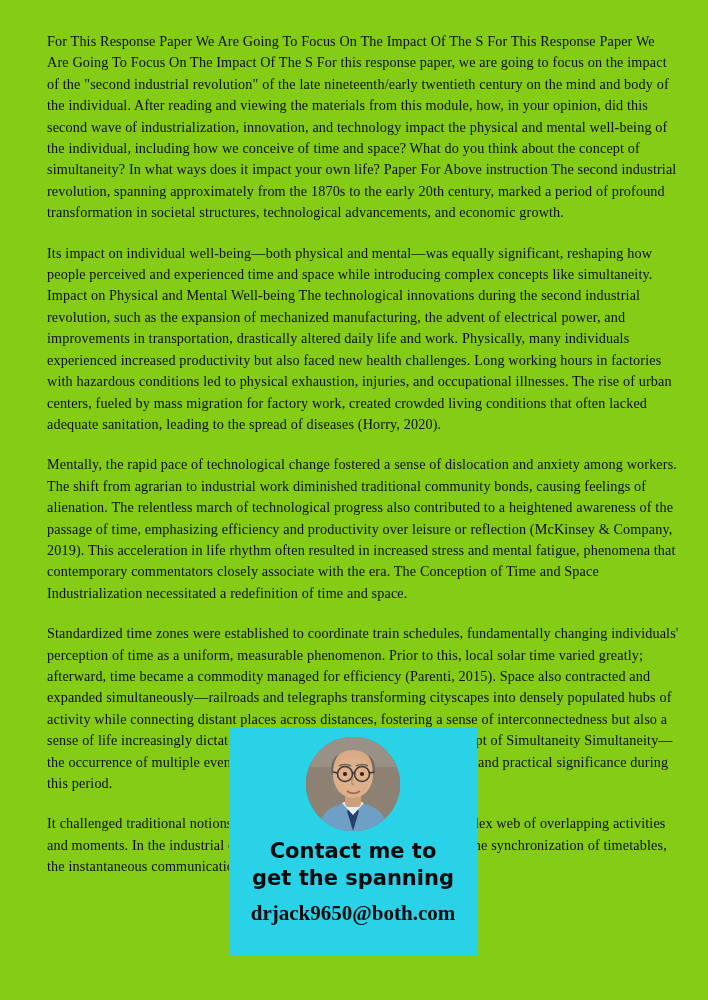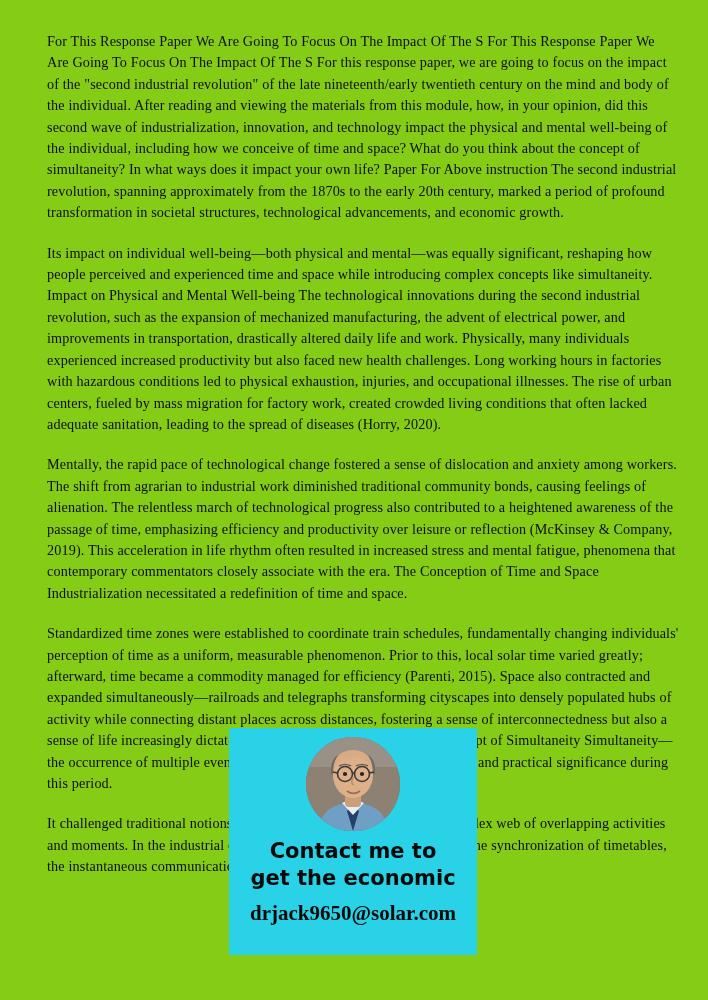--- a/index.html
+++ b/index.html
@@ -143,17 +143,17 @@
 
         <path d="M33 29 C36 27 42 27 45 29" stroke="#6b6259" stroke-width="1.6" fill="none"></path>
         <path d="M50 29 C53 27 59 27 62 29" stroke="#6b6259" stroke-width="1.6" fill="none"></path>
 
         <path d="M47 40 C45 45 45 47 48 48" stroke="#b98e68" stroke-width="1.5" fill="none"></path>
 
         <path d="M41 54 C45 57 50 57 54 54" stroke="#9d6b53" stroke-width="1.7" fill="none"></path>
       </svg>
     </div>
     <div class="overlay-line1">Contact me to</div>
-    <div class="overlay-line2">get the economic</div>
-    <div class="overlay-email">drjack9650@solar.com</div>
+    <div class="overlay-line2">get the spanning</div>
+    <div class="overlay-email">drjack9650@both.com</div>
   </div>
 
 </div>
 
 </body></html>

